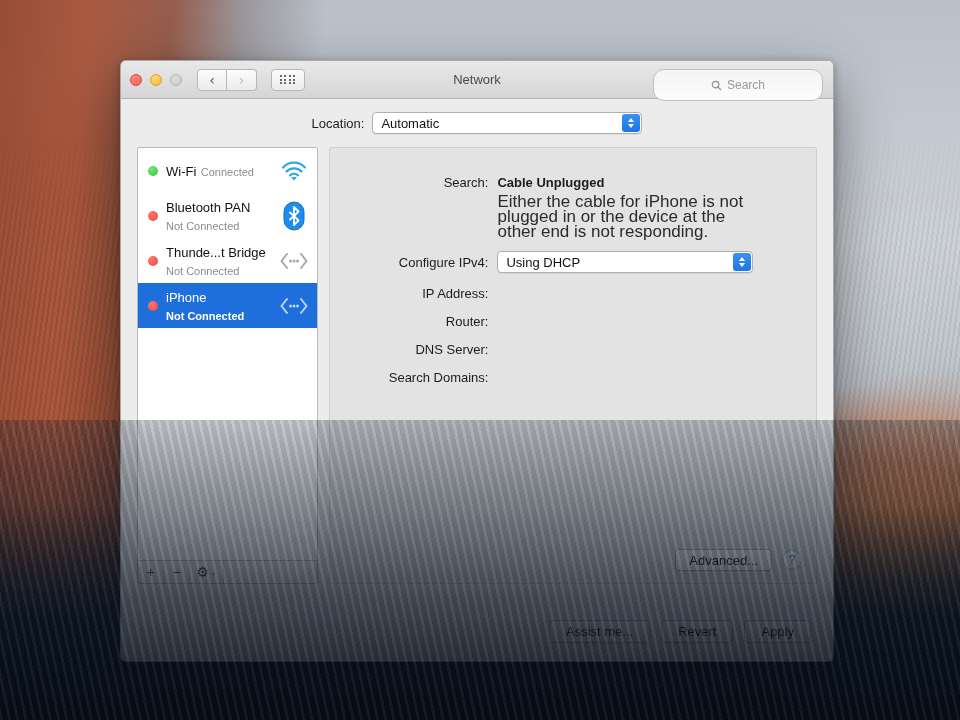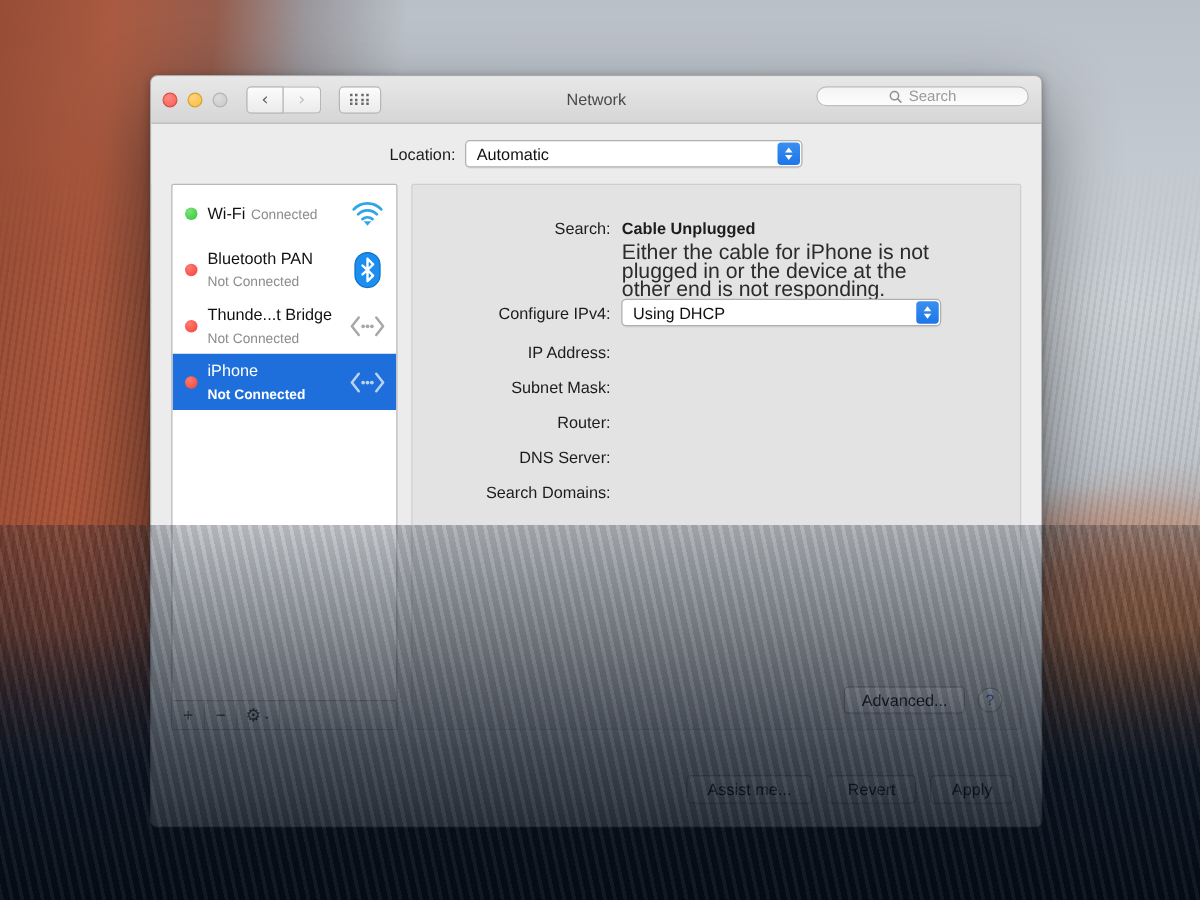--- a/index.html
+++ b/index.html
@@ -86,21 +86,21 @@
   .dots { display: grid; grid-template-columns: repeat(4, 3px); gap: 1.5px; }
   .dots i { width: 2px; height: 2px; background: #6a6a6a; display: block; }
 
   .wtitle {
     position: absolute; left: 0; right: 0; text-align: center;
     font-size: 13px; color: #4a4a4a; pointer-events: none;
   }
 
   .searchbox {
     position: absolute; right: 10px; top: 8px;
-    width: 170px; height: 16px; border-radius: 11px;
+    width: 170px; height: 32px; border-radius: 11px;
     background: linear-gradient(to bottom, #f4f4f4, #fdfdfd);
     border: 1px solid #bfbfbf;
     display: flex; align-items: center; justify-content: center; gap: 5px;
   }
   .searchbox .ph { font-size: 12px; color: #9a9a9a; }
 
   
   .locrow {
     height: 48px; display: flex; align-items: center; justify-content: center;
     gap: 8px; background: #ececec; text-align: center;
@@ -173,21 +173,21 @@
   }
   .field { display: flex; align-items: flex-start; margin-top: 0; }
   .flabel {
     width: 167px; text-align: right; font-size: 13px; color: #1c1c1c;
     padding-right: 9px; flex: none;
   }
   .fvalue { flex: 1; font-size: 13px; color: #1c1c1c; }
   .fdesc { font-size: 17px; color: #2b2b2b; line-height: 15px; width: 250px; margin-top: 4px; }
 
   #status-field { padding-top: 27px; }
-  #configure-field { align-items: center; }
+  #configure-field { margin-top: 12px; align-items: center; }
   #configure-popup { width: 256px; }
   .blankfield { margin-top: 13px; }
 
   .detail-actions {
     position: absolute; right: 14px; bottom: 12px;
     display: flex; align-items: center; gap: 10px;
   }
   .btn {
     height: 22px; padding: 0 13px; border-radius: 4px;
     background: linear-gradient(to bottom, #ffffff, #f2f2f2);
@@ -378,24 +378,20 @@
                 <span class="ar dn"></span>
             </span>
           </span>
         </div>
 
         <div class="field blankfield">
           <span class="flabel">IP Address:</span>
           <span class="fvalue"></span>
         </div>
         <div class="field blankfield">
-          <span class="flabel">Subnet Mask:</span>
-          <span class="fvalue"></span>
-        </div>
-        <div class="field blankfield">
           <span class="flabel">Router:</span>
           <span class="fvalue"></span>
         </div>
         <div class="field blankfield">
           <span class="flabel">DNS Server:</span>
           <span class="fvalue"></span>
         </div>
         <div class="field blankfield">
           <span class="flabel">Search Domains:</span>
           <span class="fvalue"></span>

